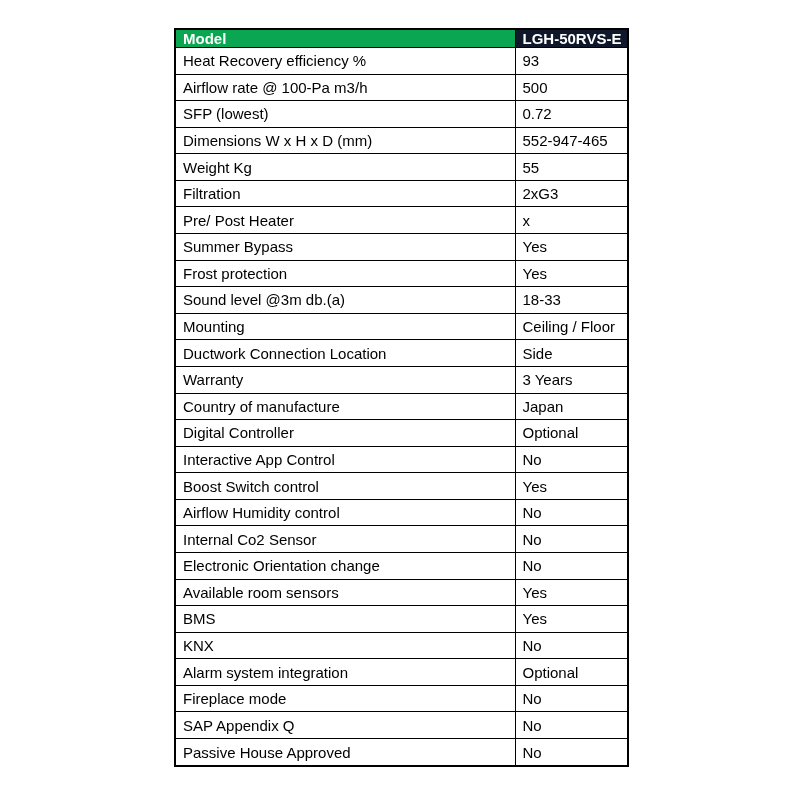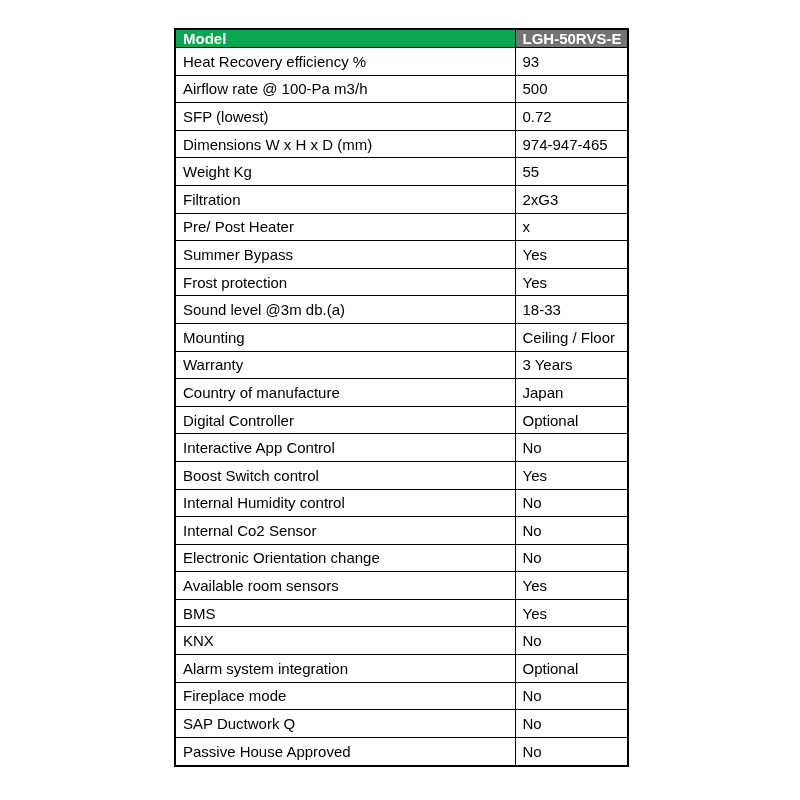--- a/index.html
+++ b/index.html
@@ -49,42 +49,42 @@
 
 <div class="page">
   <table class="spec-table">
     <colgroup>
       <col class="col-label">
       <col class="col-value">
     </colgroup>
     <thead>
       <tr>
         <th style="background: rgb(10, 166, 81); color: rgb(255, 255, 255);">Model</th>
-        <th style="background: #737373; color: rgb(255, 255, 255);">LGH-50RVS-E</th>
+        <th style="background: #0f172a; color: rgb(255, 255, 255);">LGH-50RVS-E</th>
       </tr>
     </thead>
     <tbody>
   <tr>
     <td>Heat Recovery efficiency %</td>
     <td>93</td>
   </tr>
 
   <tr>
     <td>Airflow rate @ 100-Pa m3/h</td>
     <td>500</td>
   </tr>
 
   <tr>
     <td>SFP (lowest)</td>
     <td>0.72</td>
   </tr>
 
   <tr>
     <td>Dimensions W x H x D (mm)</td>
-    <td>974-947-465</td>
+    <td>552-947-465</td>
   </tr>
 
   <tr>
     <td>Weight Kg</td>
     <td>55</td>
   </tr>
 
   <tr>
     <td>Filtration</td>
     <td>2xG3</td>
@@ -108,20 +108,24 @@
   <tr>
     <td>Sound level @3m db.(a)</td>
     <td>18-33</td>
   </tr>
 
   <tr>
     <td>Mounting</td>
     <td>Ceiling / Floor</td>
   </tr>
 
+  <tr>
+    <td>Ductwork Connection Location</td>
+    <td>Side</td>
+  </tr>
 
 
 
   <tr>
     <td>Warranty</td>
     <td>3 Years</td>
   </tr>
 
   <tr>
     <td>Country of manufacture</td>
@@ -138,21 +142,21 @@
     <td>Interactive App Control</td>
     <td>No</td>
   </tr>
 
   <tr>
     <td>Boost Switch control</td>
     <td>Yes</td>
   </tr>
 
   <tr>
-    <td>Internal Humidity control</td>
+    <td>Airflow Humidity control</td>
     <td>No</td>
   </tr>
 
   <tr>
     <td>Internal Co2 Sensor</td>
     <td>No</td>
   </tr>
 
   <tr>
     <td>Electronic Orientation change</td>
@@ -178,21 +182,21 @@
     <td>Alarm system integration</td>
     <td>Optional</td>
   </tr>
 
   <tr>
     <td>Fireplace mode</td>
     <td>No</td>
   </tr>
 
   <tr>
-    <td>SAP Ductwork Q</td>
+    <td>SAP Appendix Q</td>
     <td>No</td>
   </tr>
 
   <tr>
     <td>Passive House Approved</td>
     <td>No</td>
   </tr>
 </tbody>
   </table>
 </div>

